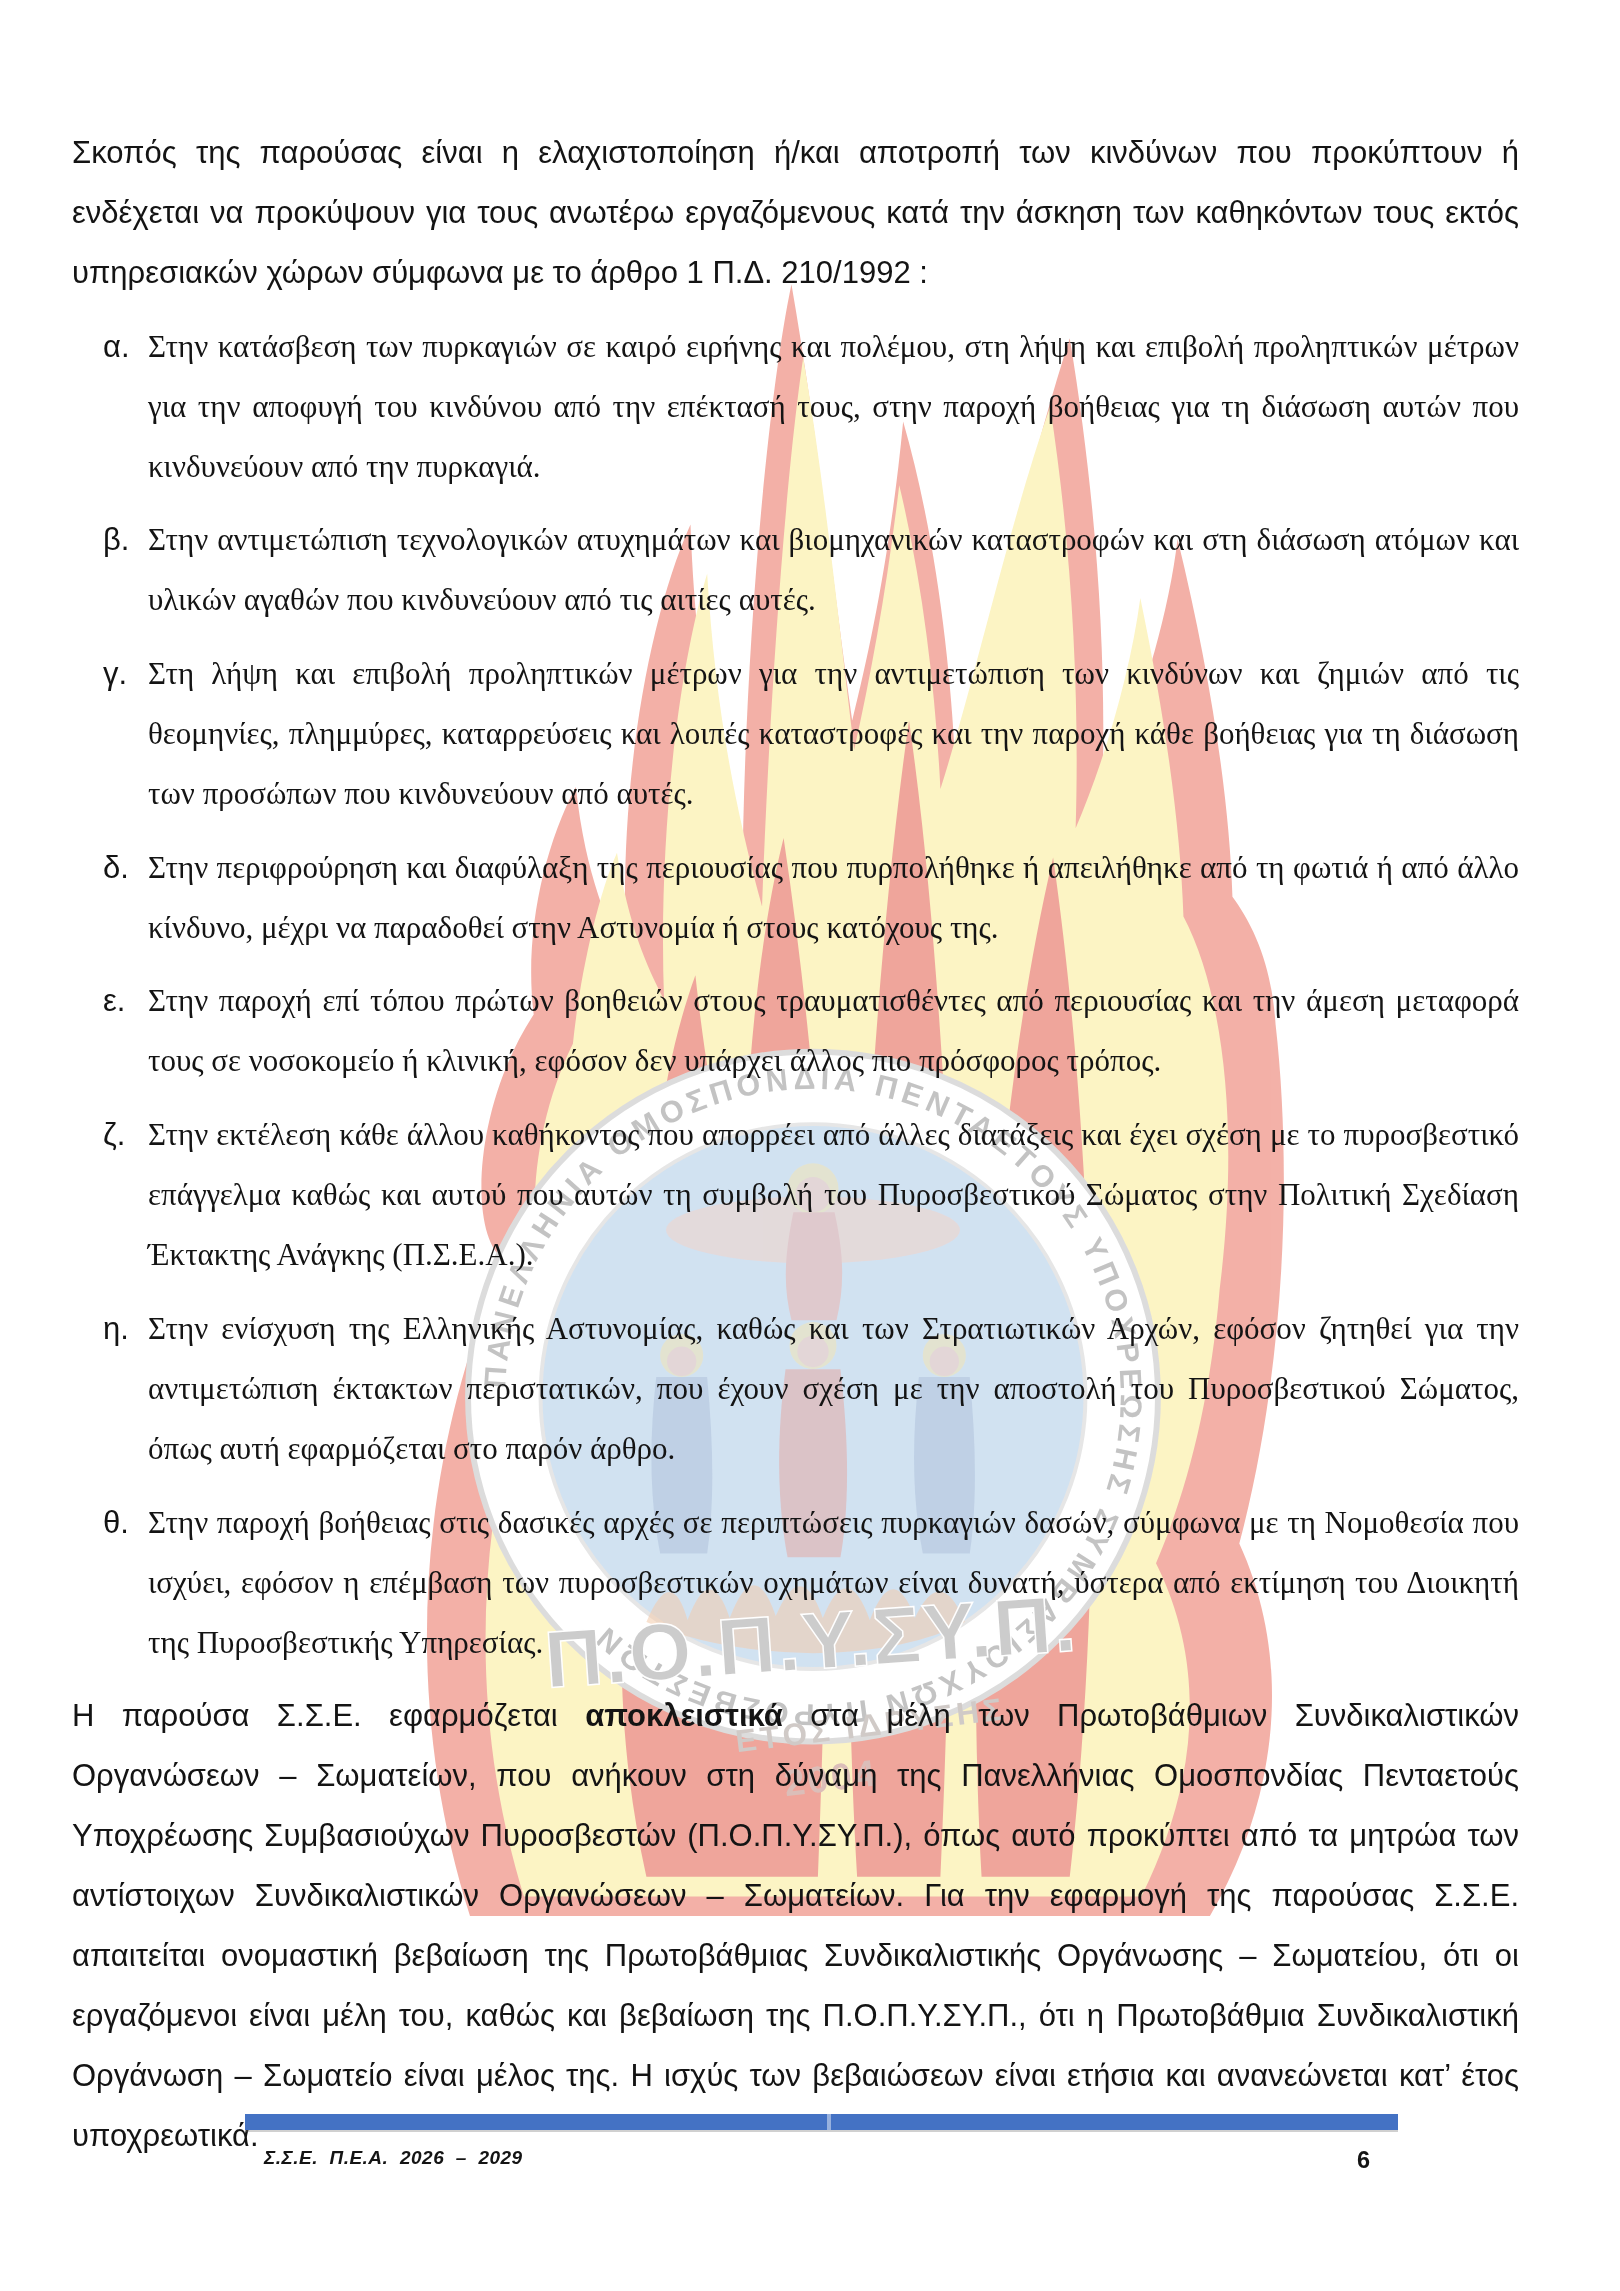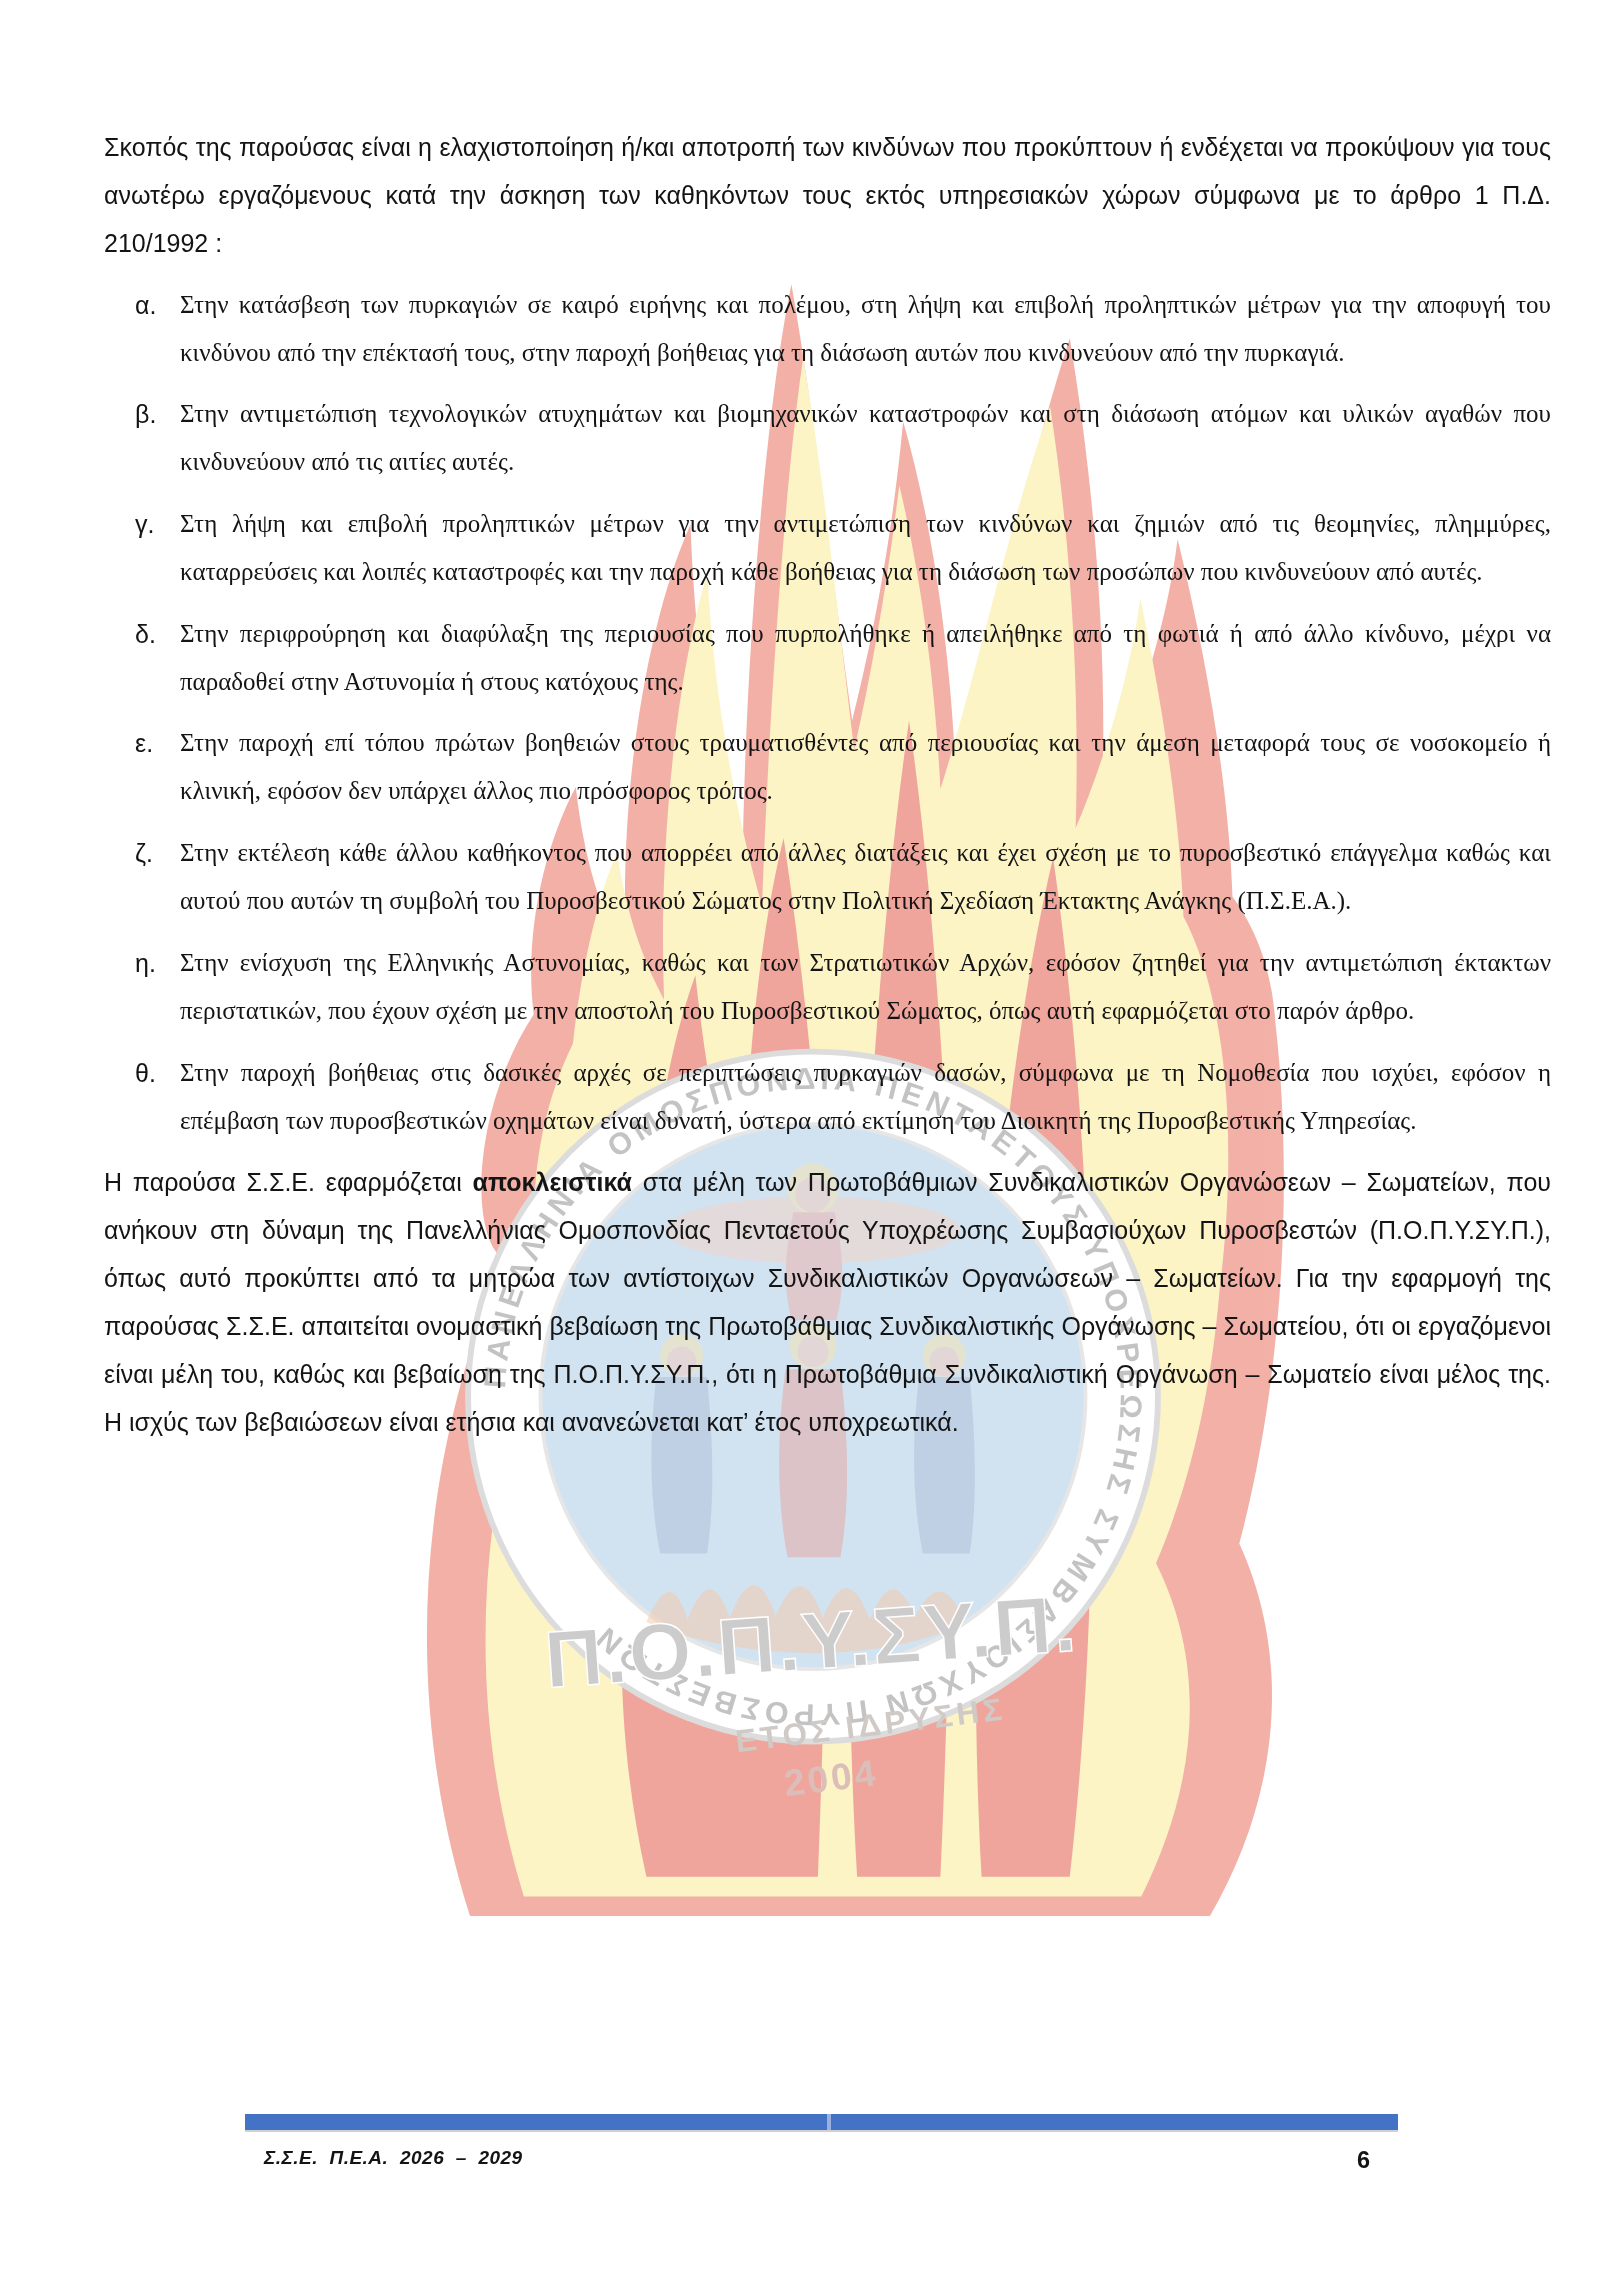--- a/index.html
+++ b/index.html
@@ -18,25 +18,25 @@
     position:absolute;
     left:323px; top:250px;
     width:980px; height:1764px;
     z-index:0;
     pointer-events:none;
   }
 
   
   .content {
     position:absolute;
-    left:104px; top:123px;
+    left:72px; top:123px;
     width:1447px;
     z-index:1;
-    font-size:25px;
-    line-height:48px;
+    font-size:31px;
+    line-height:60px;
     text-align:justify;
   }
   .content p { margin:0 0 13.7px 0; }
   .duty-item { display:flex; margin:0 0 13.7px 0; }
   .duty-marker {
     flex:0 0 76px;
     box-sizing:border-box;
     padding-left:31px;
     text-align:left;
   }

